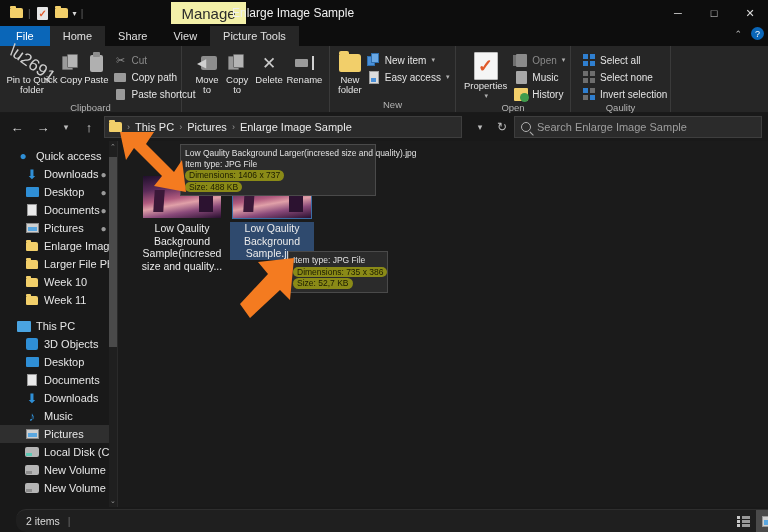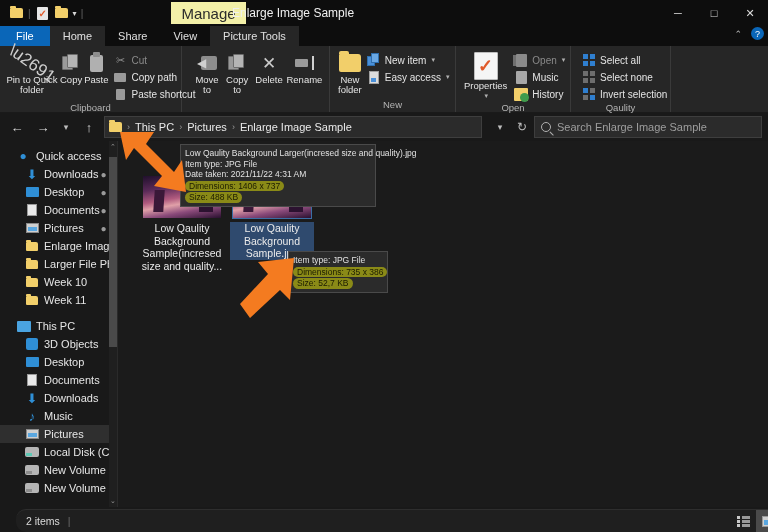--- a/index.html
+++ b/index.html
@@ -212,21 +212,21 @@
     position: relative; flex: none;
   }
   .crumb-folder:before {
     content: ""; position: absolute; top: -2px; left: 0; width: 6px; height: 2px;
     background: #f2cf6a; border-radius: 1px 1px 0 0;
   }
   .crumb { font-size: 11px; color: #eaeaea; white-space: nowrap; }
   .crumb-sep { font-size: 9px; color: #9a9a9a; padding: 0 2px; }
   .crumb-tail { display: flex; align-items: center; gap: 6px; padding-left: 6px; }
   .searchbox {
-    width: 228px; height: 22px;
+    width: 248px; height: 22px;
     background: #2b2b2b; border: 1px solid #3e3e3e;
     display: flex; align-items: center; gap: 6px; padding: 0 6px;
     flex: none;
   }
   .search-ico {
     width: 10px; height: 10px; border: 1.4px solid #b0b0b0; border-radius: 50%;
     position: relative; flex: none;
   }
   .search-ico:after {
     content: ""; position: absolute; right: -4px; bottom: -3px;
@@ -776,21 +776,20 @@
       </div>
 
       <div class="tile selected" style="left:112px; top:35px">
         <div class="thumb"></div>
         <div class="tile-label">Low Qaulity Background Sample.jpg</div>
       </div>
 
       <div class="tooltip" style="left:62px; top:3px; width:196px">
         <span class="tt-line">Low Qaulity Background Larger(incresed size and quality).jpg</span>
         <span class="tt-line">Item type: JPG File</span>
-        <span class="tt-line">Date taken: 2021/11/22 4:31 AM</span>
         <span class="tt-line"><span class="hl">Dimensions: 1406 x 737</span></span>
         <span class="tt-line"><span class="hl">Size: 488 KB</span></span>
       </div>
 
       <div class="tooltip" style="left:170px; top:110px; width:100px">
         <span class="tt-line">Item type: JPG File</span>
         <span class="tt-line"><span class="hl">Dimensions: 735 x 386</span></span>
         <span class="tt-line"><span class="hl">Size: 52,7 KB</span></span>
       </div>
     </div>

